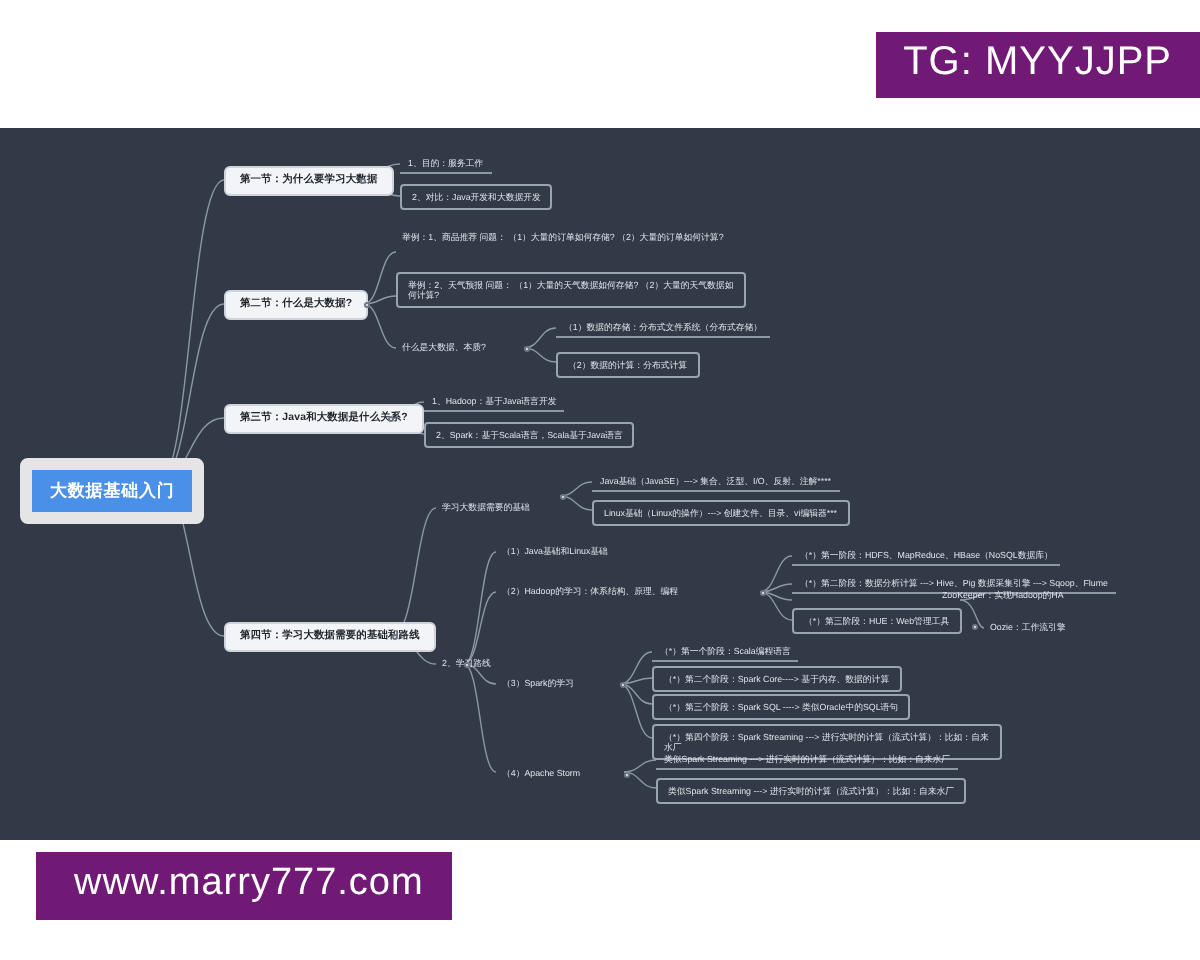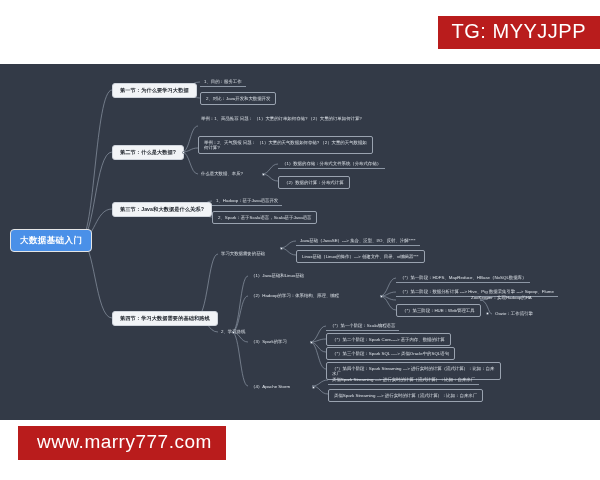--- a/index.html
+++ b/index.html
@@ -3,42 +3,42 @@
 <meta charset="utf-8">
 <style>
   html,body{margin:0;padding:0;}
   body{
     width:600px;height:480px;background:#ffffff;
     font-family:"Liberation Sans","DejaVu Sans",sans-serif;
     overflow:hidden;position:relative;
   }
   
   .wm{
-    position:absolute;background:#b91c1c;color:#ffffff;
+    position:absolute;background:#701a75;color:#ffffff;
     font-weight:400;letter-spacing:.5px;white-space:nowrap;
   }
   #wm-top{right:0;top:16px;font-size:20px;padding:4px 14px 6px 14px;}
   #wm-bottom{left:18px;bottom:20px;font-size:19px;padding:5px 14px 7px 19px;}
 
   
   #canvas{
     position:absolute;left:0;top:64px;width:600px;height:356px;
     background:#333a47;overflow:hidden;
   }
   #wires{position:absolute;left:0;top:0;width:600px;height:356px;}
   .layer{position:absolute;left:0;top:0;width:600px;height:356px;}
 
   
   .node{
     position:absolute;white-space:nowrap;color:#e9ecf1;
     line-height:1.25;box-sizing:border-box;
   }
   
   .n-root{
-    background:#4a90e8;border:1px solid #e5e5e5;border-radius:4px;
+    background:#4a90e8;border:6px solid #e5e5e5;border-radius:4px;
     color:#ffffff;font-size:8.5px;font-weight:700;
     padding:5px 9px;letter-spacing:.4px;
   }
   
   .n-chapter{
     background:#f2f4f7;border:1px solid #cfd4dc;border-radius:3px;
     color:#21262e;font-size:5.2px;font-weight:700;
     padding:3px 7px;letter-spacing:.1px;
   }
   

